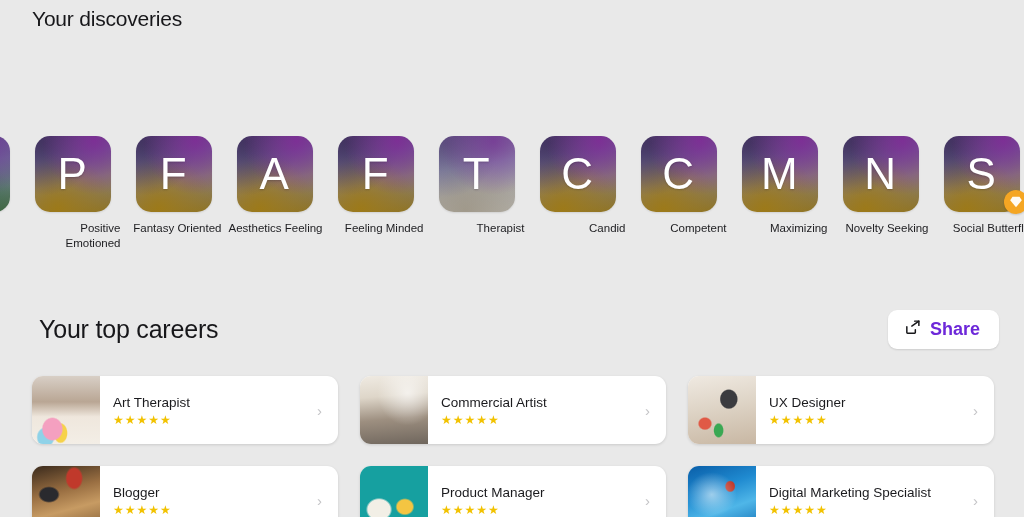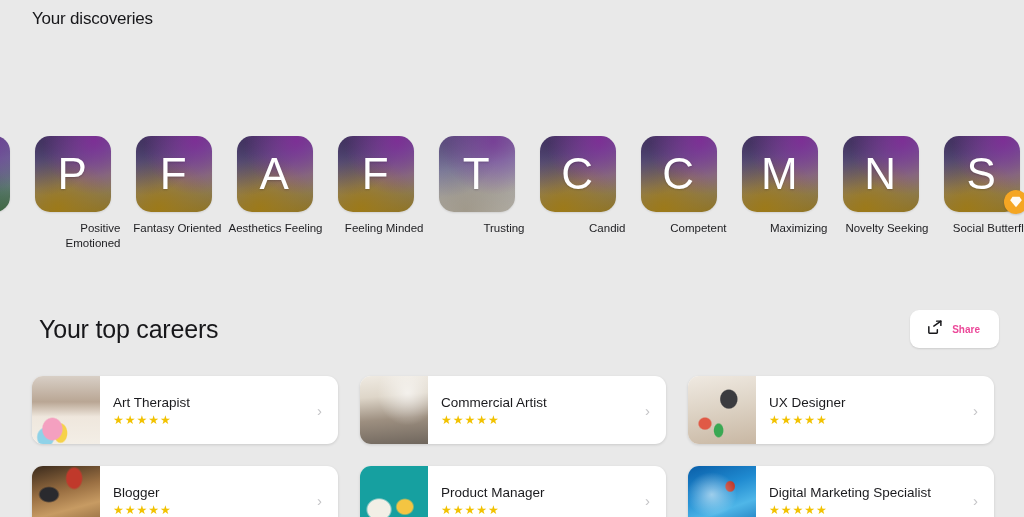--- a/index.html
+++ b/index.html
@@ -8,21 +8,21 @@
     overflow: hidden;
     background: #e9e9e9;
     font-family: "Liberation Sans", sans-serif;
     -webkit-font-smoothing: antialiased;
   }
   .page { position: relative; width: 1024px; height: 517px; }
 
   
   .discoveries-header { position: absolute; left: 32px; top: 0px; }
   .page-title {
-    font-size: 17px; font-weight: 400; color: #17171a;
+    font-size: 21px; font-weight: 400; color: #17171a;
     letter-spacing: -0.2px; line-height: 34px; padding-top: 2px;
   }
   .page-subtitle {
     margin-top: 11px;
     font-size: 13.5px; line-height: 20px; color: #2b2b2e;
     max-width: 380px; font-weight: 400;
   }
 
   
   .tiles-strip {
@@ -95,21 +95,21 @@
     font-size: 25px; font-weight: 400; color: #17171a; letter-spacing: -0.2px;
   }
   .share-btn {
     display: flex; align-items: center; gap: 9px;
     background: #ffffff; border: none; border-radius: 9px;
     padding: 9px 19px 9px 16px;
     box-shadow: 0 1px 2px rgba(0,0,0,0.12);
     cursor: pointer;
   }
   .share-btn .label {
-    font-size: 10px; font-weight: 700; color: #ec4899;
+    font-size: 18px; font-weight: 700; color: #6d28d9;
     font-family: "Liberation Sans", sans-serif;
   }
 
   
   .careers-grid {
     position: absolute; left: 32px; top: 376px;
     width: 980px;
     display: flex; flex-wrap: wrap; gap: 22px;
   }
   .career-card {
@@ -224,21 +224,21 @@
           <div class="grad"></div>
           <span class="letter">F</span>
         </div>
         <div class="tile-label">Feeling Minded</div>
       </div>
       <div class="tile-slot">
         <div class="tile variant-muted">
           <div class="grad"></div>
           <span class="letter">T</span>
         </div>
-        <div class="tile-label">Trusting</div>
+        <div class="tile-label">Therapist</div>
       </div>
       <div class="tile-slot">
         <div class="tile ">
           <div class="grad"></div>
           <span class="letter">C</span>
         </div>
         <div class="tile-label">Candid</div>
       </div>
       <div class="tile-slot">
         <div class="tile ">

